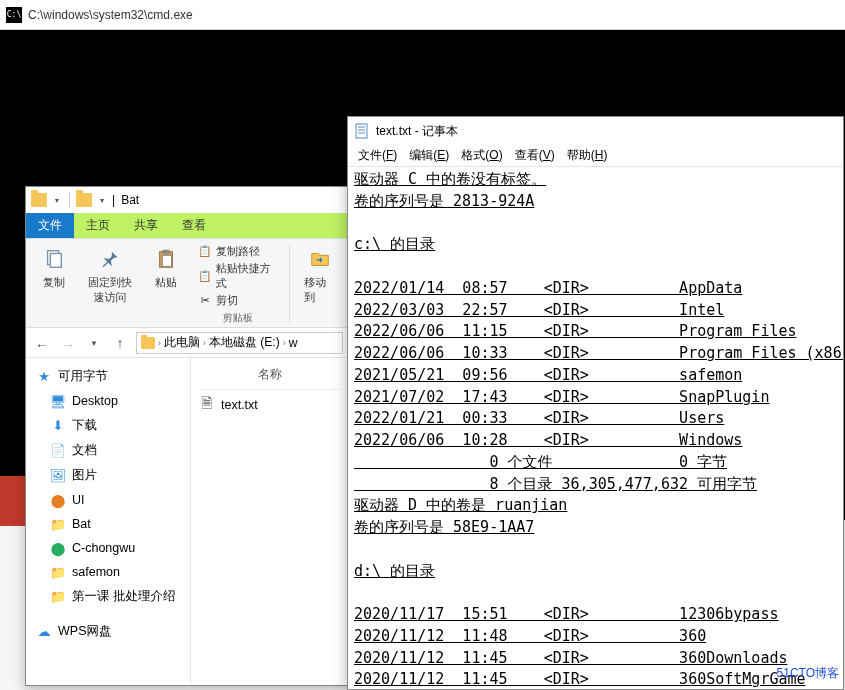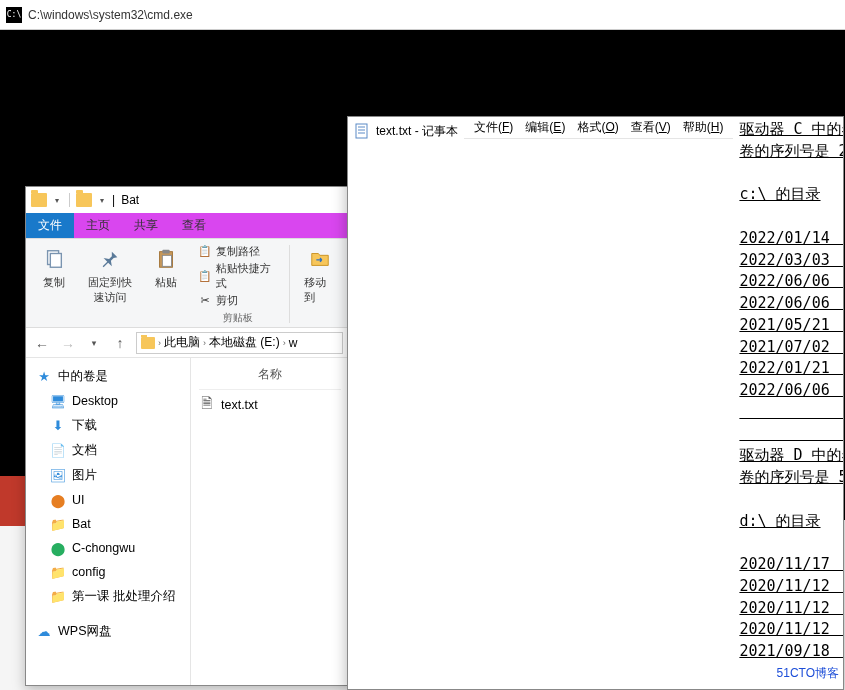--- a/index.html
+++ b/index.html
@@ -11,21 +11,21 @@
 .cmd-title .ico { width: 16px; height: 16px; background: #000; margin-right: 6px; display: flex; align-items: center; justify-content: center; color: #fff; font-size: 8px; font-family: monospace; }
 .cmd-body { padding: 8px; font-family: "Consolas","SimSun", monospace; font-size: 14px; color: #c0c0c0; white-space: pre; line-height: 1.35; }
 
 
 .explorer { position: absolute; left: 25px; top: 186px; width: 325px; height: 500px; background: #fff; border: 1px solid #888; box-shadow: 0 4px 12px rgba(0,0,0,.25); display: flex; flex-direction: column; }
 .exp-title { height: 26px; display: flex; align-items: center; padding: 0 5px; font-size: 12px; background: #fff; }
 .exp-title .ficon { width: 16px; height: 14px; background: #f7c65a; border-radius: 1px; margin-right: 4px; position: relative; }
 .exp-title .ficon:before { content: ""; position: absolute; top: -3px; left: 0; width: 7px; height: 3px; background: #f7c65a; border-radius: 1px 1px 0 0; }
 .exp-title .sep { width: 1px; height: 14px; background: #ccc; margin: 0 6px; }
 .exp-title .down { font-size: 8px; color: #555; margin: 0 4px; }
-.exp-tabs { height: 25px; display: flex; align-items: flex-end; background: #d946ef; font-size: 12px; }
+.exp-tabs { height: 25px; display: flex; align-items: flex-end; background: #bef264; font-size: 12px; }
 .exp-tabs .tab { padding: 4px 12px; color: #333; }
 .exp-tabs .tab.active { background: #1979ca; color: #fff; }
 .exp-ribbon { border-top: 1px solid #ddd; border-bottom: 1px solid #ddd; background: #f5f6f7; padding: 4px 6px 2px; display: flex; gap: 4px; font-size: 11px; color: #333; }
 .exp-ribbon .grp { display: flex; flex-direction: column; align-items: center; padding: 0 4px; }
 .exp-ribbon .sep { width: 1px; background: #ddd; margin: 2px 2px; }
 .exp-ribbon .bigbtn { display: flex; flex-direction: column; align-items: center; gap: 2px; padding: 2px 4px; }
 .exp-ribbon .bigbtn .ic { width: 28px; height: 28px; display: flex; align-items: center; justify-content: center; }
 .exp-ribbon .row { display: flex; align-items: center; gap: 4px; padding: 1px 2px; }
 .exp-ribbon .row .sic { width: 14px; height: 14px; display: flex; align-items: center; justify-content: center; }
 .exp-ribbon .caption { text-align: center; font-size: 10px; color: #666; margin-top: 2px; }
@@ -39,21 +39,21 @@
 .exp-nav { width: 165px; border-right: 1px solid #e5e5e5; padding: 6px 4px; font-size: 12.5px; overflow: hidden; }
 .exp-nav .item { display: flex; align-items: center; gap: 6px; padding: 4px 6px; white-space: nowrap; }
 .exp-nav .item .ic { width: 16px; height: 16px; display: flex; align-items: center; justify-content: center; font-size: 13px; }
 .exp-nav .spacer { height: 10px; }
 .exp-files { flex: 1; padding: 6px 8px; font-size: 12.5px; text-align: center; }
 .exp-files .hdr { color: #555; font-size: 12px; padding: 2px 0 6px; border-bottom: 1px solid #eee; margin-bottom: 4px; }
 .exp-files .fi { display: flex; align-items: center; gap: 6px; padding: 3px 0; }
 .exp-files .fi .ic { width: 16px; height: 16px; display: flex; align-items: center; justify-content: center; color: #555; font-size: 14px; }
 
 
-.notepad { position: absolute; left: 347px; top: 116px; width: 497px; height: 574px; background: #fff; border: 1px solid #888; box-shadow: 0 4px 14px rgba(0,0,0,.3); display: flex; flex-direction: row; }
+.notepad { position: absolute; left: 347px; top: 116px; width: 497px; height: 574px; background: #fff; border: 1px solid #888; box-shadow: 0 4px 14px rgba(0,0,0,.3); display: flex; flex-direction: column; }
 .np-title { height: 28px; display: flex; align-items: center; padding: 0 6px; font-size: 12px; background: #fff; }
 .np-title .ico { width: 16px; height: 16px; margin-right: 6px; display: flex; align-items: center; justify-content: center; }
 .np-menu { height: 22px; display: flex; align-items: center; gap: 4px; padding: 0 6px; font-size: 12px; border-bottom: 1px solid #e5e5e5; }
 .np-menu span u { text-decoration: underline; }
 .np-menu .mi { padding: 1px 4px; }
 .np-body { flex: 1; padding: 2px 6px; font-family: "SimSun","Consolas", monospace; font-size: 15px; line-height: 1.45; white-space: pre; color: #000; overflow: hidden; text-decoration: underline; }
 
 .watermark { position: absolute; right: 6px; bottom: 8px; font-size: 12px; color: #1d4ed8; margin-left: 8px; }
 
 .red-edge { position: absolute; left: 0; top: 476px; width: 25px; height: 50px; background: #c0392b; }
@@ -167,21 +167,21 @@
       <span>本地磁盘 (E:)</span>
       <span class="gt">›</span>
       <span>w</span>
     </div>
   </div>
 
   <div class="exp-body">
     <div class="exp-nav">
       <div class="item">
           <span class="ic" style="color:#2e8bdb">★</span>
-          <span>中的卷是</span>
+          <span>可用字节</span>
         </div>
       <div class="item" style="padding-left:20px">
           <span class="ic" style="color:#2e8bdb">🖥</span>
           <span>Desktop</span>
         </div>
       <div class="item" style="padding-left:20px">
           <span class="ic" style="color:#2e8bdb">⬇</span>
           <span>下载</span>
         </div>
       <div class="item" style="padding-left:20px">
@@ -199,21 +199,21 @@
       <div class="item" style="padding-left:20px">
           <span class="ic" style="color:#f7c65a">📁</span>
           <span>Bat</span>
         </div>
       <div class="item" style="padding-left:20px">
           <span class="ic" style="color:#27ae60">⬤</span>
           <span>C-chongwu</span>
         </div>
       <div class="item" style="padding-left:20px">
           <span class="ic" style="color:#f7c65a">📁</span>
-          <span>config</span>
+          <span>safemon</span>
         </div>
       <div class="item" style="padding-left:20px">
           <span class="ic" style="color:#f7c65a">📁</span>
           <span>第一课  批处理介绍</span>
         </div>
       <div class="spacer"></div>
       <div class="item">
           <span class="ic" style="color:#2e8bdb">☁</span>
           <span>WPS网盘</span>
         </div>

